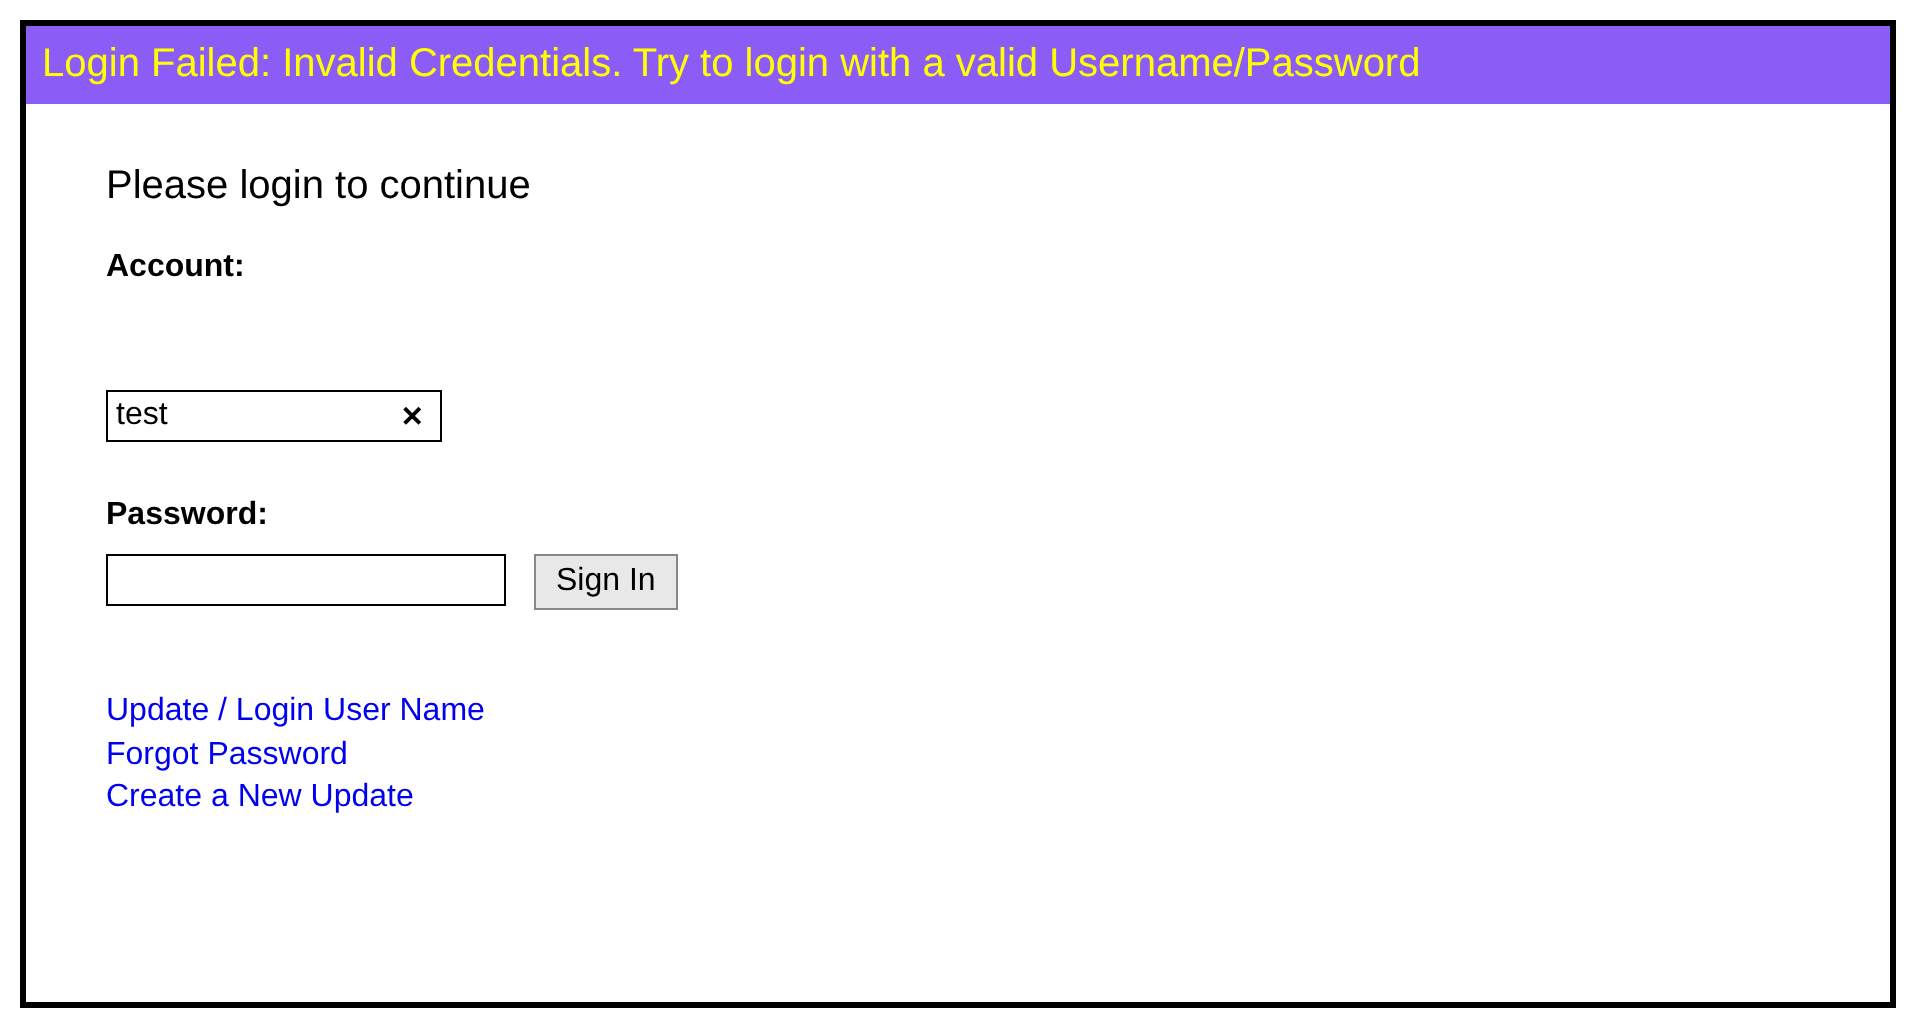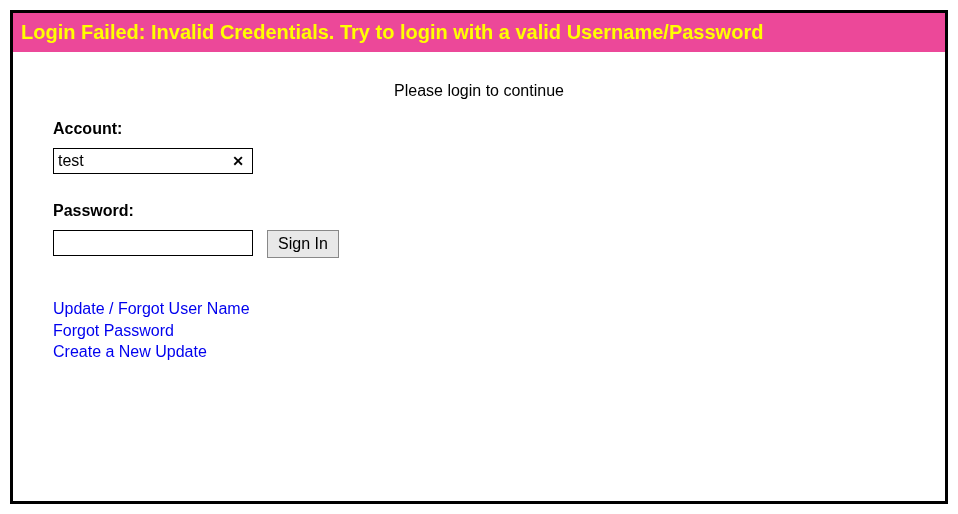--- a/index.html
+++ b/index.html
@@ -8,34 +8,33 @@
       background: #fff;
       padding: 10px;
     }
     .container {
       width: 938px;
       height: 494px;
       border: 3px solid #000;
       background: #fff;
     }
     .error-banner {
-      background: #ec4899;
+      background: #8b5cf6;
       color: #ffff00;
       font-size: 20px;
-      font-weight: bold;
+      font-weight: normal;
       padding: 8px 8px;
     }
     .content {
       padding: 30px 40px;
     }
     .prompt {
-      font-size: 16px;
+      font-size: 20px;
       font-weight: normal;
       margin-bottom: 20px;
-      text-align: center;
     }
     .field-group {
       margin-bottom: 28px;
     }
     .field-label {
       font-size: 16px;
       font-weight: bold;
       margin-bottom: 10px;
       display: block;
     }
@@ -49,23 +48,24 @@
       height: 26px;
       border: 1px solid #000;
       font-size: 16px;
       padding: 2px 4px;
       font-family: Arial, Helvetica, sans-serif;
     }
     .username-box {
       display: inline-flex;
       align-items: center;
       border: 1px solid #000;
-      width: 200px;
+      width: 168px;
       height: 26px;
       padding: 0 6px 0 4px;
+      margin-top: 42px;
     }
     .username-box input {
       border: none;
       outline: none;
       font-size: 16px;
       width: 100%;
       font-family: Arial, Helvetica, sans-serif;
       padding: 0;
     }
     .clear-x {
@@ -117,20 +117,20 @@
 
     <div class="field-group">
       <label class="field-label">Password:</label>
       <div class="input-wrap">
         <input class="text-input" type="password" value="" style="">
         <button class="signin-btn">Sign In</button>
       </div>
     </div>
 
     <div class="links">
-      <a href="#">Update / Forgot User Name</a>
+      <a href="#">Update / Login User Name</a>
       <a href="#">Forgot Password</a>
       <a href="#">Create a New Update</a>
     </div>
 
   </div>
 
 </div>
 
 </body></html>

